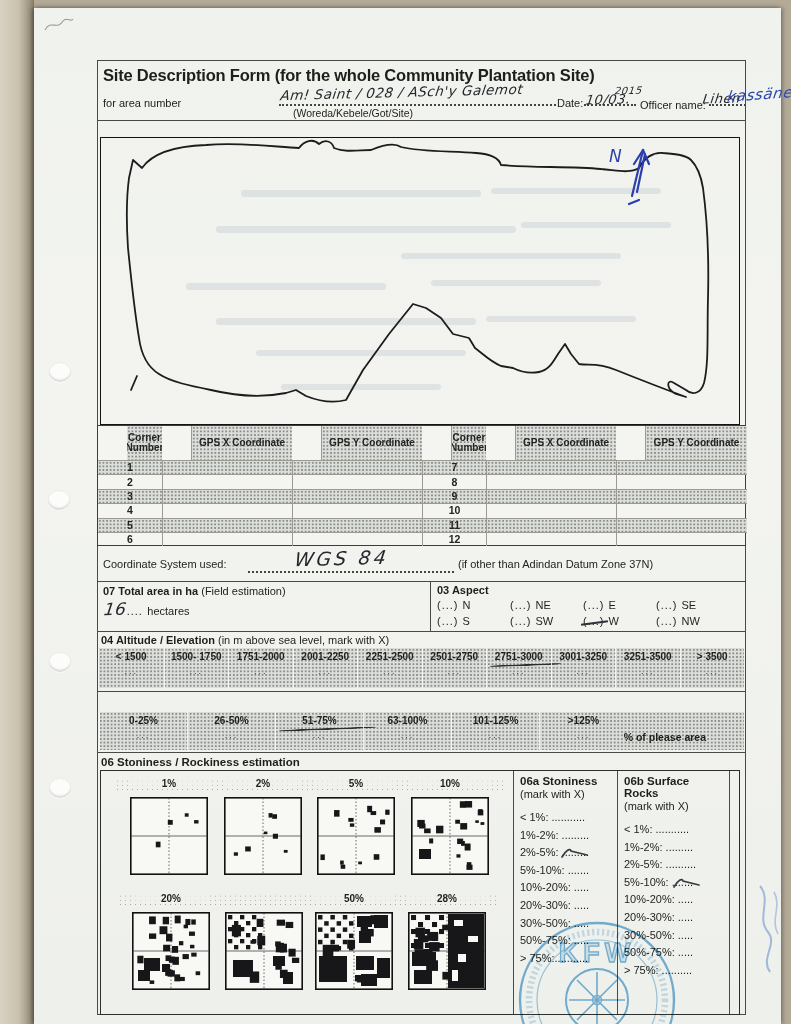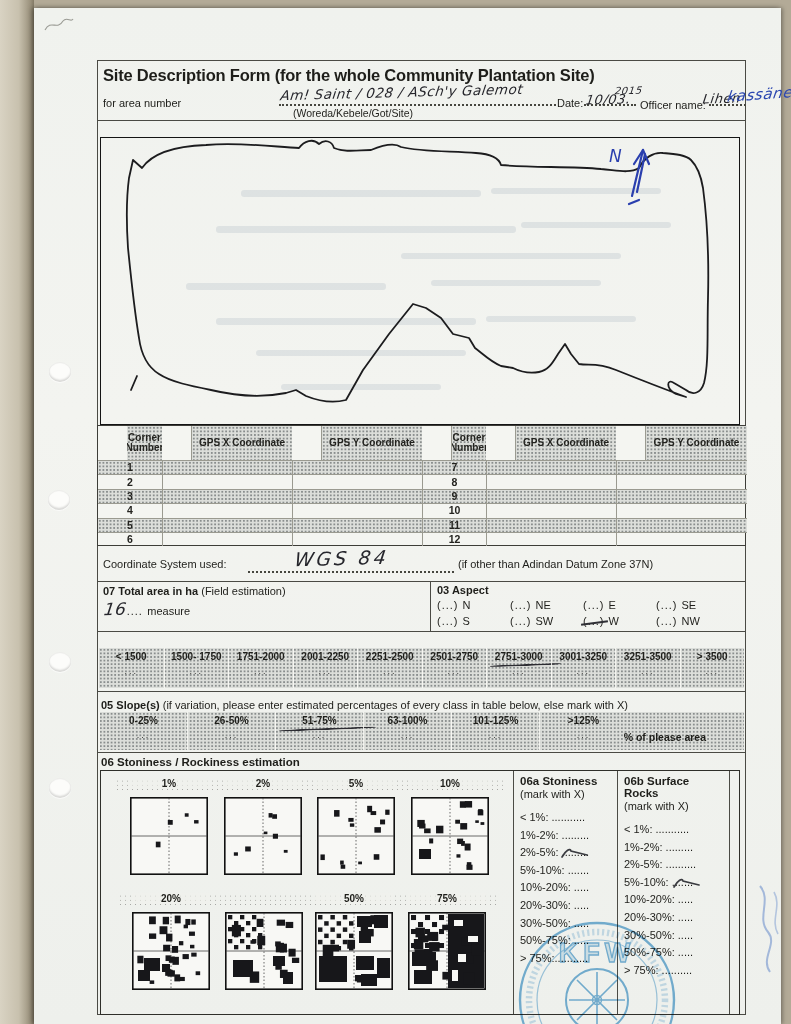--- a/index.html
+++ b/index.html
@@ -196,38 +196,41 @@
   <div class="dotln" style="left:248px;top:571px;width:206px;border-bottom-style:dotted"></div>
   <div class="abs hw" style="left:295px;top:547px;font-size:19px;letter-spacing:3px">WGS 84</div>
   <div class="abs t11" style="left:458px;top:558px">(if other than Adindan Datum Zone 37N)</div>
   <div class="hline" style="left:97px;top:581px;width:649px"></div>
 
   <div class="abs t11" style="left:103px;top:585px">
     <span class="b">07 Total area in ha</span><span> (Field estimation)</span>
   </div>
   <div class="abs" style="left:104px;top:599px">
     <span class="hw" style="font-size:17px">16</span><span style="font-size:11px;letter-spacing:1px">....</span>
-    <span class="t11">measure</span>
+    <span class="t11">hectares</span>
   </div>
   <div class="vline" style="left:430px;top:582px;height:49px"></div>
   <div class="abs t11 b" style="left:437px;top:584px">03 Aspect</div>
   <div id="aspect1" style="top:599px">
       <div class="aspopt"><span class="asppre">(...)</span><span class="asplab">N</span></div>
       <div class="aspopt"><span class="asppre">(...)</span><span class="asplab">NE</span></div>
       <div class="aspopt"><span class="asppre">(...)</span><span class="asplab">E</span></div>
       <div class="aspopt"><span class="asppre">(...)</span><span class="asplab">SE</span></div>
     </div>
   <div id="aspect2" style="top:615px">
       <div class="aspopt"><span class="asppre">(...)</span><span class="asplab">S</span></div>
       <div class="aspopt"><span class="asppre">(...)</span><span class="asplab">SW</span></div>
       <div class="aspopt"><span class="asppre">(...)</span><span class="asplab">W</span><div class="strike"></div></div>
       <div class="aspopt"><span class="asppre">(...)</span><span class="asplab">NW</span></div>
     </div>
   <div class="hline" style="left:97px;top:631px;width:649px"></div>
 
+  <div class="abs t11" style="left:101px;top:634px">
+    <span class="b">04 Altitude / Elevation</span><span> (in m above sea level, mark with X)</span>
+  </div>
   <div id="altBand" class="band ht">
       <div class="bandcell">
         <div class="bcl">&lt; 1500</div>
         <div class="bcd">...</div>
       </div>
       <div class="bandcell">
         <div class="bcl">1500- 1750</div>
         <div class="bcd">...</div>
       </div>
       <div class="bandcell">
@@ -259,23 +262,20 @@
         <div class="bcl">3251-3500</div>
         <div class="bcd">...</div>
       </div>
       <div class="bandcell">
         <div class="bcl">&gt; 3500</div>
         <div class="bcd">...</div>
       </div>
     </div>
   <div class="hline" style="left:97px;top:691px;width:649px"></div>
 
-  <div class="abs t11" style="left:101px;top:699px">
-    <span class="b">05 Slope(s)</span><span> (if variation, please enter estimated percentages of every class in table below, else mark with X)</span>
-  </div>
   <div id="slopeBand" class="band ht">
     <div class="abs b" style="right:38px;top:19px;font-size:10.5px">% of please area</div>
   <div class="bandcell">
         <div class="bcl">0-25%</div>
         <div class="bcd">...</div>
       </div>
       <div class="bandcell">
         <div class="bcl">26-50%</div>
         <div class="bcd">...</div>
       </div>
@@ -341,21 +341,21 @@
   </div>
   <div class="dots-strip" style="left:115px;top:779px;width:392px"></div>
   <div class="dots-strip" style="left:118px;top:894px;width:380px"></div>
   <div class="denslab" style="left:130px;top:778px">1%</div>
   <div class="denslab" style="left:224px;top:778px">2%</div>
   <div class="denslab" style="left:317px;top:778px">5%</div>
   <div class="denslab" style="left:411px;top:778px">10%</div>
   <div class="denslab" style="left:132px;top:893px">20%</div>
   <div class="denslab" style="left:225px;top:917px">30%</div>
   <div class="denslab" style="left:315px;top:893px">50%</div>
-  <div class="denslab" style="left:408px;top:893px">75%</div>
+  <div class="denslab" style="left:408px;top:893px">28%</div>
 
   <svg id="stampSvg" class="abs" style="left:507px;top:908px" width="180" height="116" viewBox="0 0 180 116">
     <g stroke="#66abd8" fill="none">
       <circle cx="90" cy="92" r="77" stroke-width="2.4"></circle>
       <circle cx="90" cy="92" r="60" stroke-width="1.2" opacity=".7"></circle>
       <circle cx="90" cy="92" r="68" stroke-width="6.5" stroke-dasharray="2.2 2.8" opacity=".38"></circle>
       <circle cx="90" cy="92" r="31" stroke-width="2"></circle>
       <g stroke-width="1.6">
         <path d="M90,64 L90,120 M62,92 L118,92 M70,72 L110,112 M110,72 L70,112"></path>
         <circle cx="90" cy="92" r="4.5" stroke-width="1.4"></circle>

